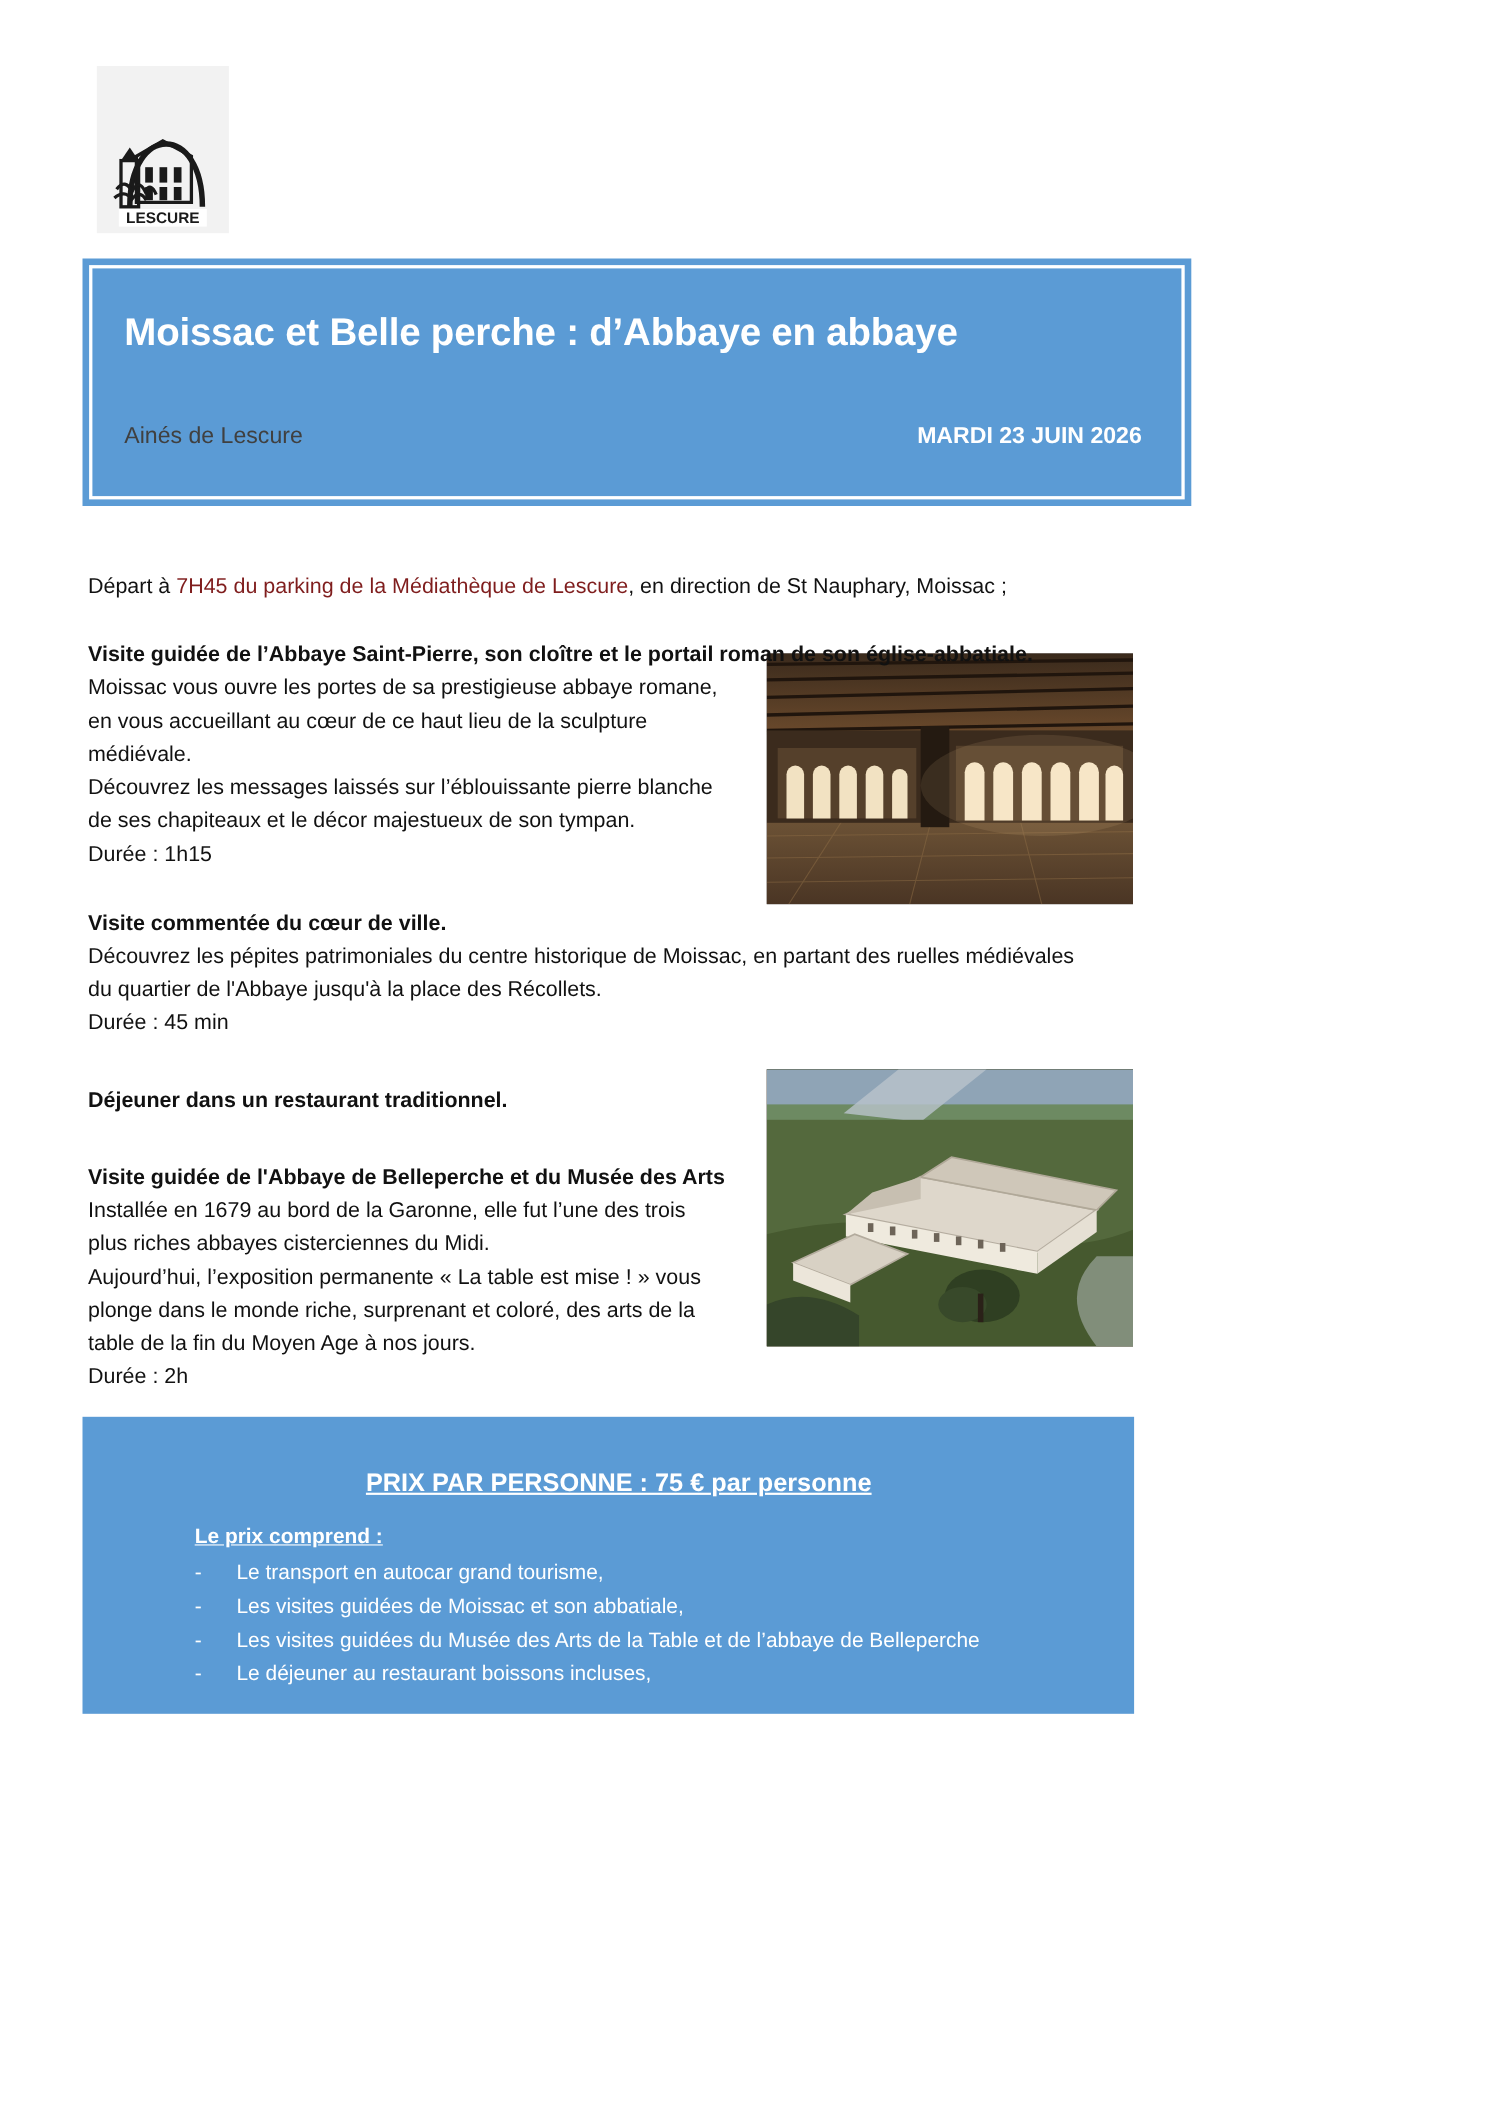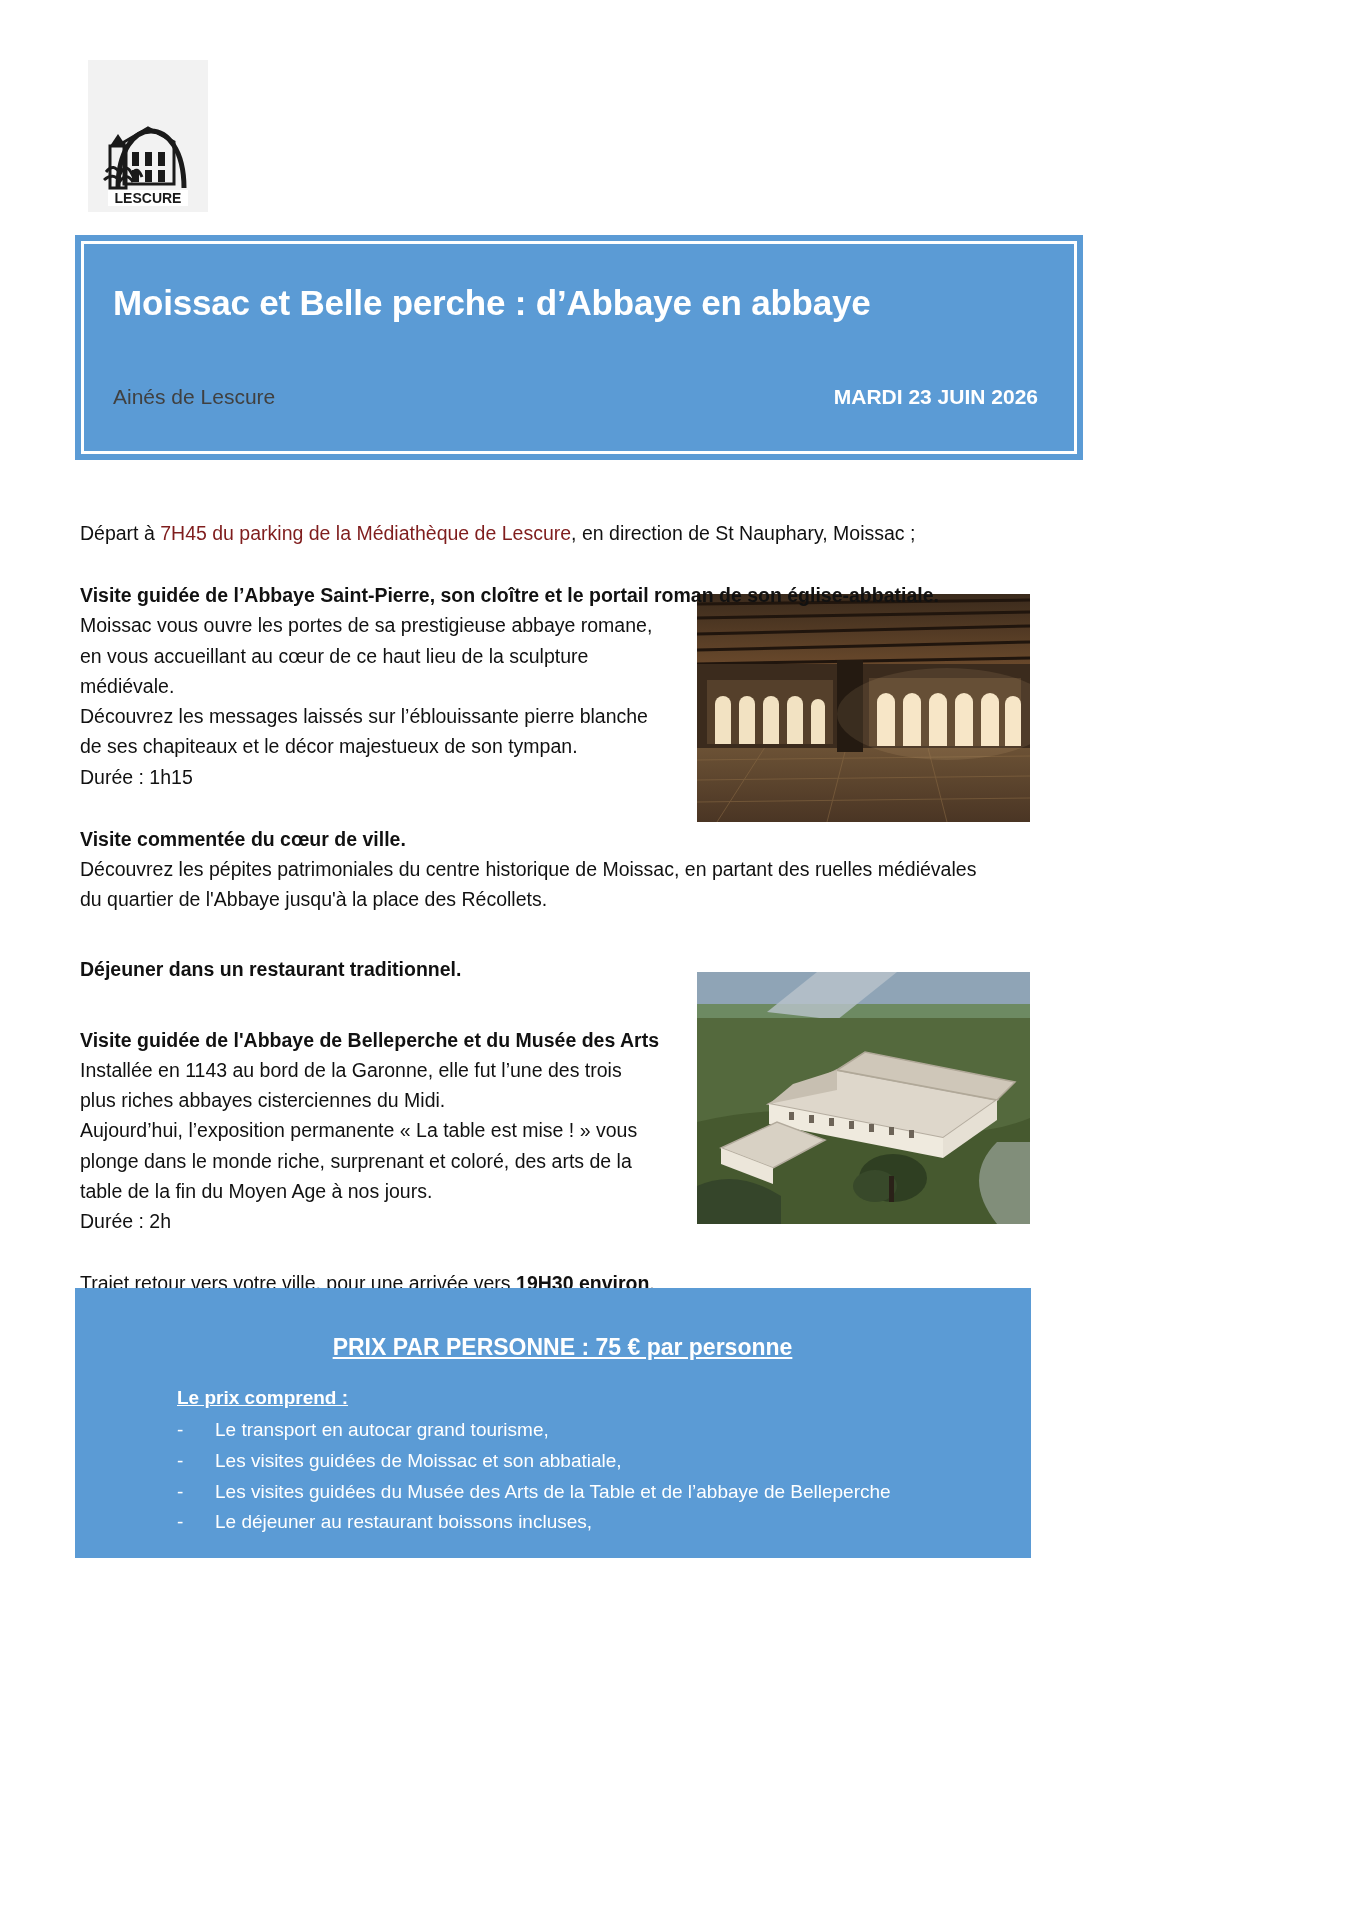--- a/index.html
+++ b/index.html
@@ -327,33 +327,34 @@
       <p class="para narrow">de ses chapiteaux et le décor majestueux de son tympan.</p>
       <p class="para narrow">Durée : 1h15</p>
     </div>
 
     <div class="spacer-md"></div>
 
     <div>
       <p class="para bold wide">Visite commentée du cœur de ville.</p>
       <p class="para wide">Découvrez les pépites patrimoniales du centre historique de Moissac, en partant des ruelles médiévales</p>
       <p class="para wide">du quartier de l'Abbaye jusqu'à la place des Récollets.</p>
+      <p class="para wide">Durée : 45 min</p>
     </div>
 
     <div class="spacer-lg"></div>
 
     <div>
       <p class="para bold wide">Déjeuner dans un restaurant traditionnel.</p>
     </div>
 
     <div class="spacer-lg"></div>
 
     <div>
       <p class="para bold narrow">Visite guidée de l'Abbaye de Belleperche et du Musée des Arts</p>
-      <p class="para narrow">Installée en 1143 au bord de la Garonne, elle fut l’une des trois</p>
+      <p class="para narrow">Installée en 1679 au bord de la Garonne, elle fut l’une des trois</p>
       <p class="para narrow">plus riches abbayes cisterciennes du Midi.</p>
       <p class="para narrow">Aujourd’hui, l’exposition permanente « La table est mise ! » vous</p>
       <p class="para narrow">plonge dans le monde riche, surprenant et coloré, des arts de la</p>
       <p class="para narrow">table de la fin du Moyen Age à nos jours.</p>
       <p class="para narrow">Durée : 2h</p>
     </div>
 
     <div class="spacer-md"></div>
 
     <p class="para wide"><span>Trajet retour vers votre ville, pour une arrivée vers </span><span class="bold">19H30 environ</span><span>.</span></p>

